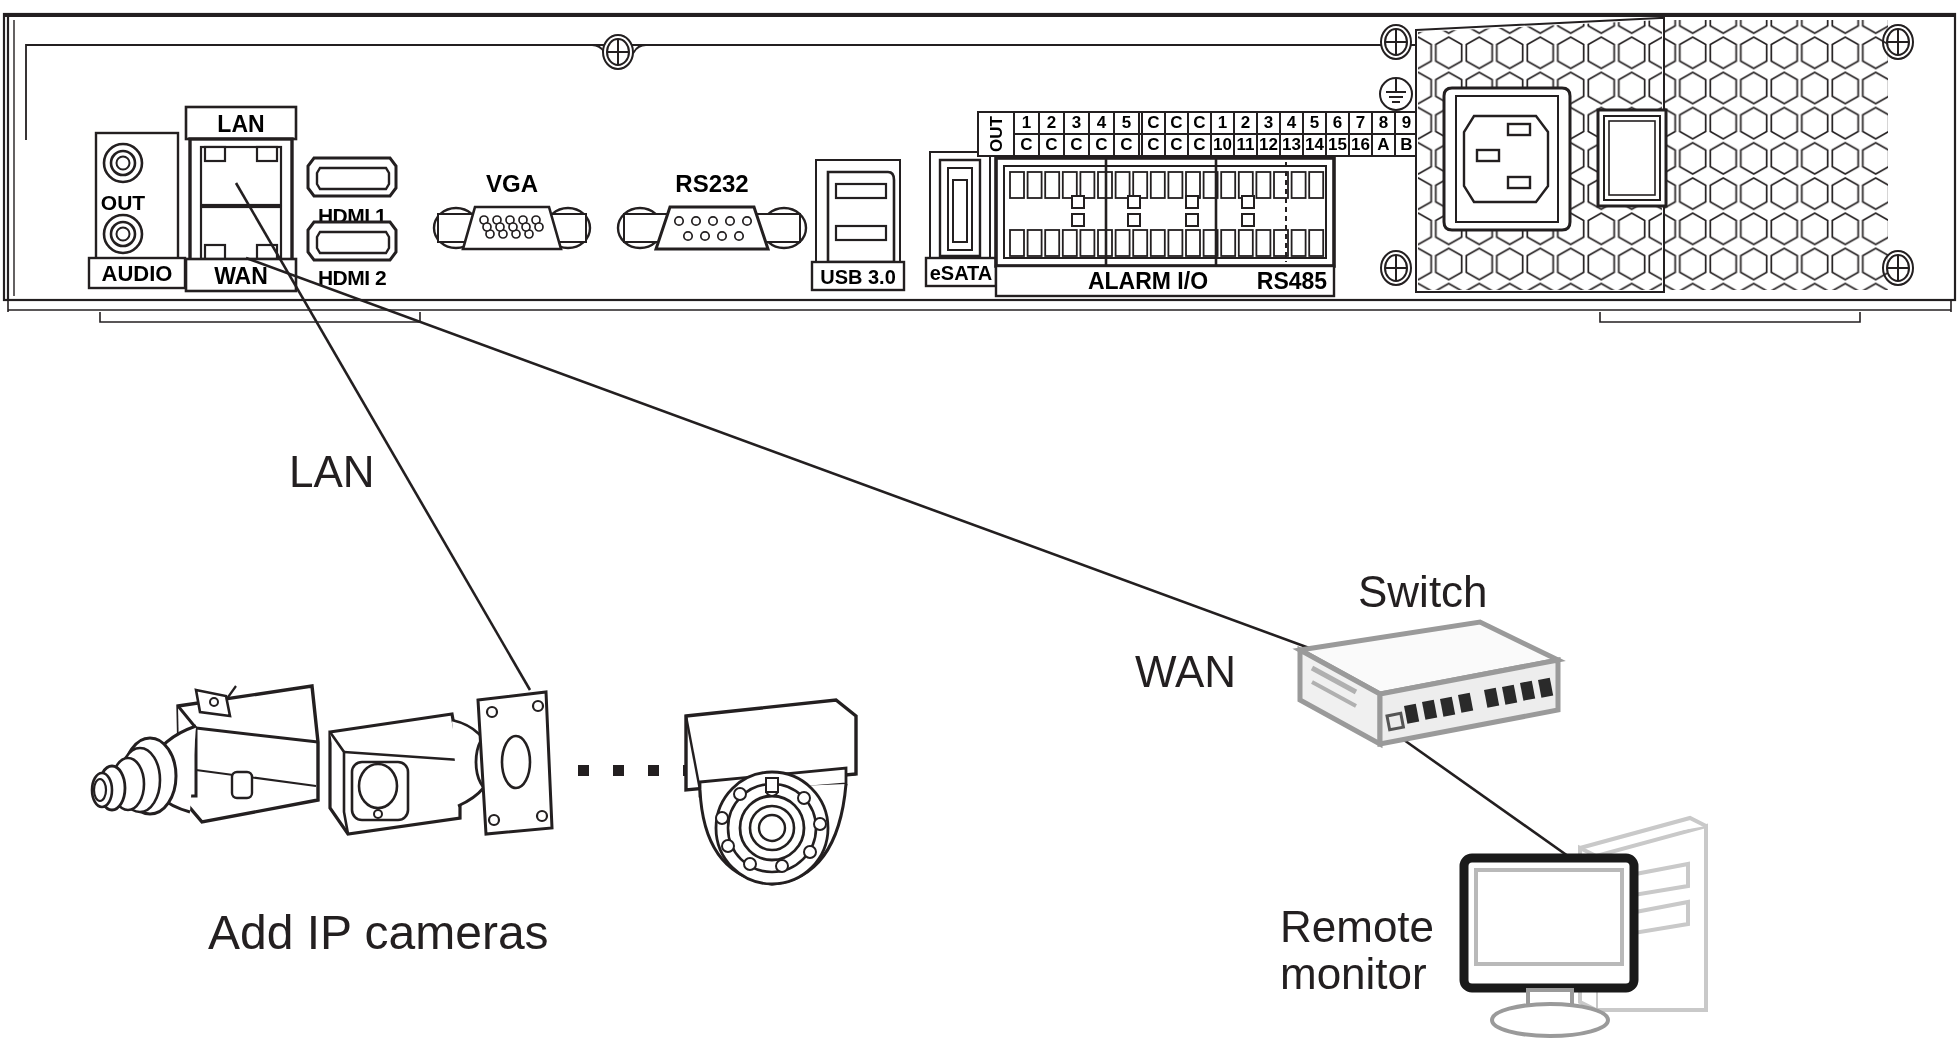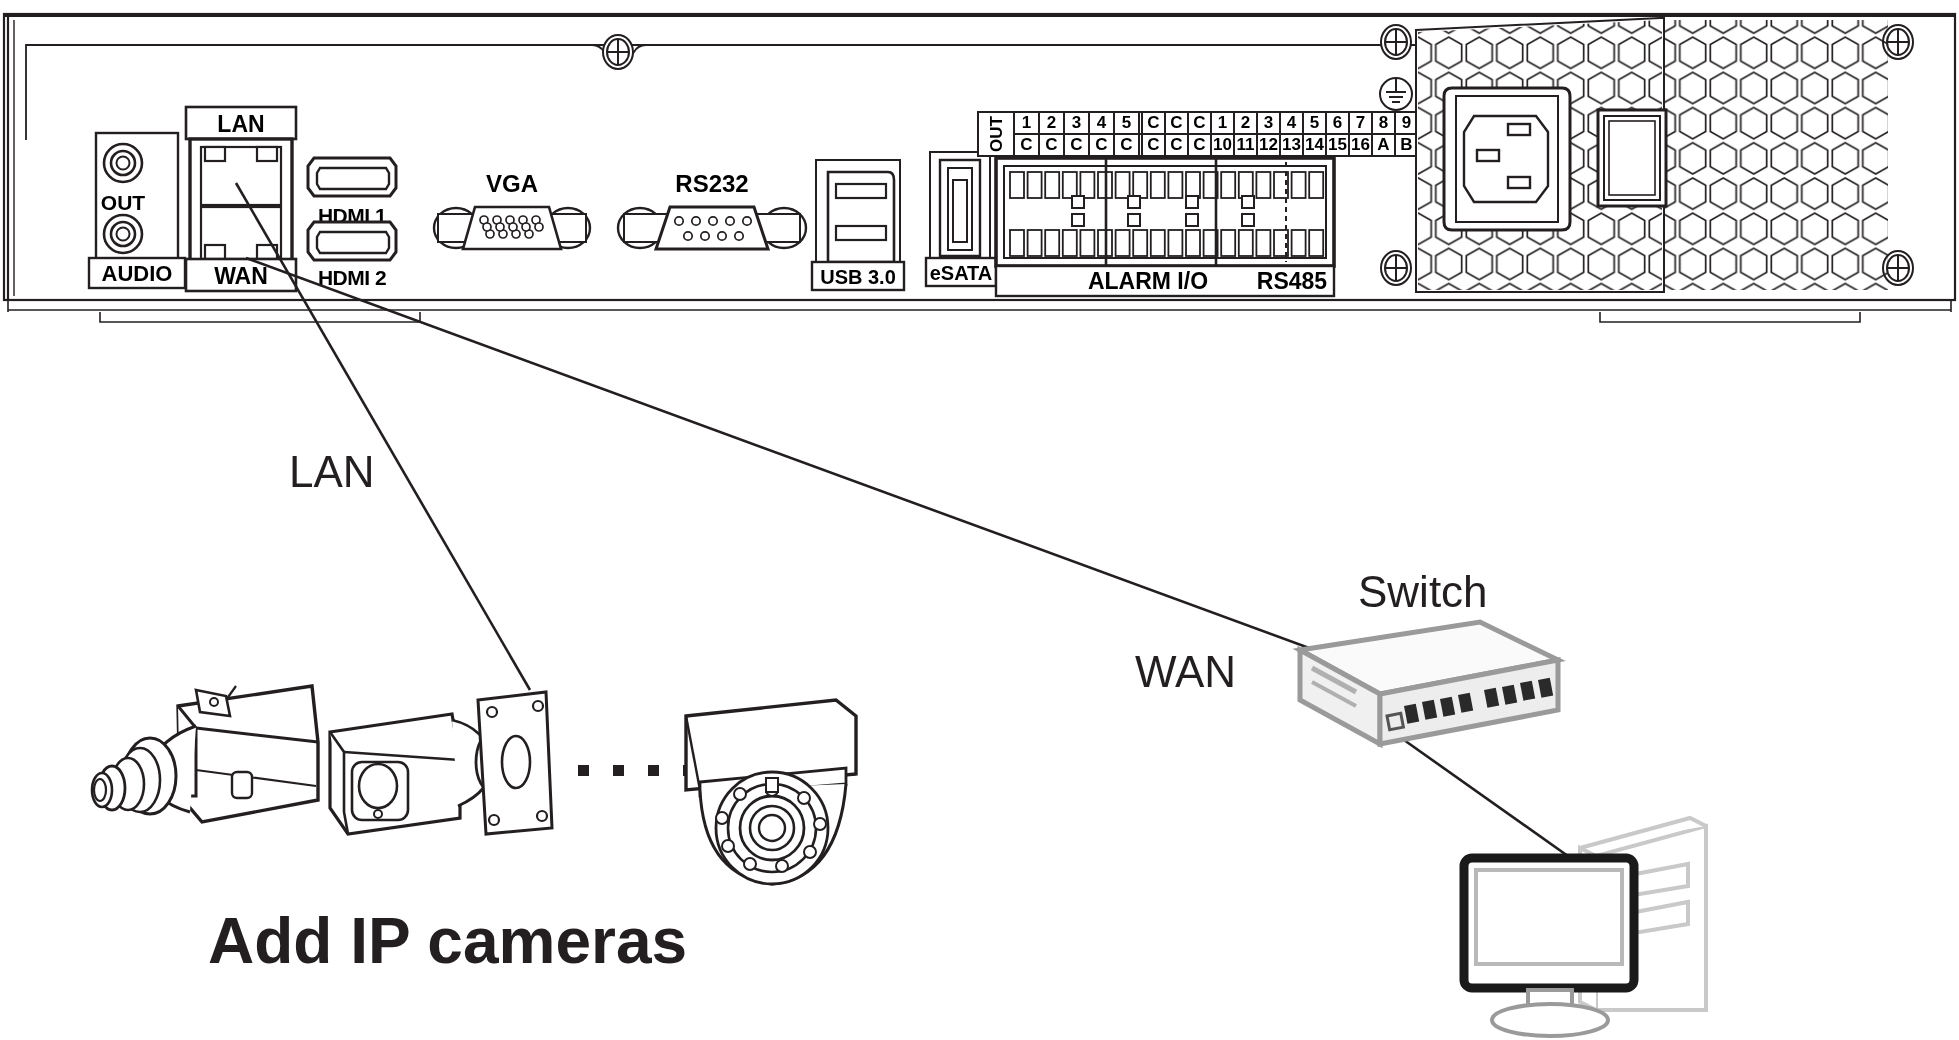--- a/index.html
+++ b/index.html
@@ -9,21 +9,21 @@
 
   .stage { position:absolute; inset:0; }
   svg.layer { position:absolute; left:0; top:0; width:1959px; height:1040px; }
 
   
   .dlabel { position:absolute; font-family:"Liberation Sans", sans-serif;
             font-size:44px; color:#231f20; white-space:pre; line-height:1.06; }
   #label-lan      { left:289px;  top:449px; }
   #label-wan      { left:1135px; top:649px; }
   #label-switch   { left:1358px; top:569px;text-align:center; }
-  #label-addcam   { left:208px;  top:908px; font-size:64px;font-weight:bold; }
+  #label-addcam   { left:208px;  top:908px; font-size:48px; }
   #label-remote   { left:1280px; top:904px; }
 
   
   .pcap { font-family:"Liberation Sans", sans-serif; font-weight:bold;
           fill:#000; text-anchor:middle; }
 </style>
 </head>
 <body>
 
 <div class="stage">
@@ -490,14 +490,15 @@
       <rect x="1528" y="990" width="44" height="26" fill="#fff" stroke="#9a9a9a" stroke-width="4"></rect>
       <ellipse cx="1550" cy="1020" rx="58" ry="16" fill="#fff" stroke="#9a9a9a" stroke-width="4"></ellipse>
     </g>
   </g>
 </svg>
 
 <div class="dlabel" id="label-lan">LAN</div>
 <div class="dlabel" id="label-wan">WAN</div>
 <div class="dlabel" id="label-switch">Switch</div>
 <div class="dlabel" id="label-addcam">Add IP cameras</div>
+<div class="dlabel" id="label-remote"><span>Remote</span><br><span>monitor</span></div>
 
 </div>
 
 </body></html>

